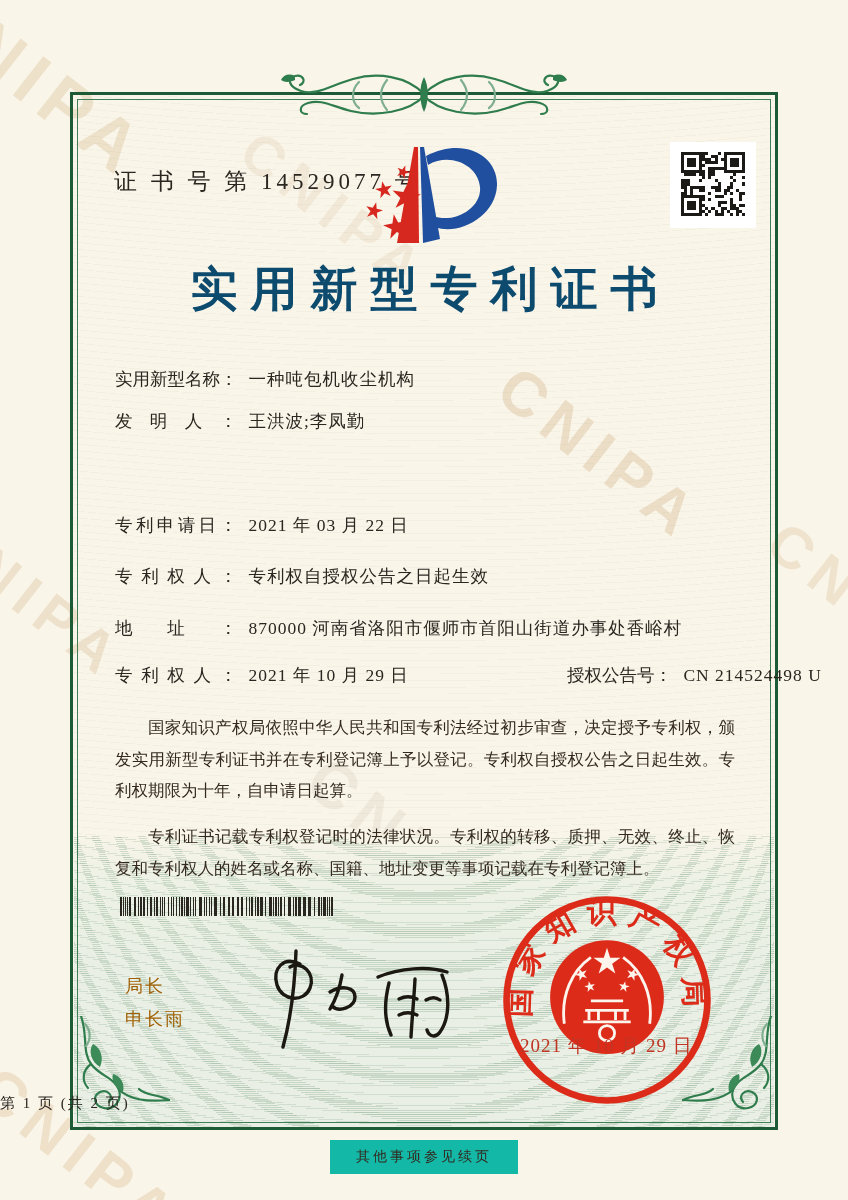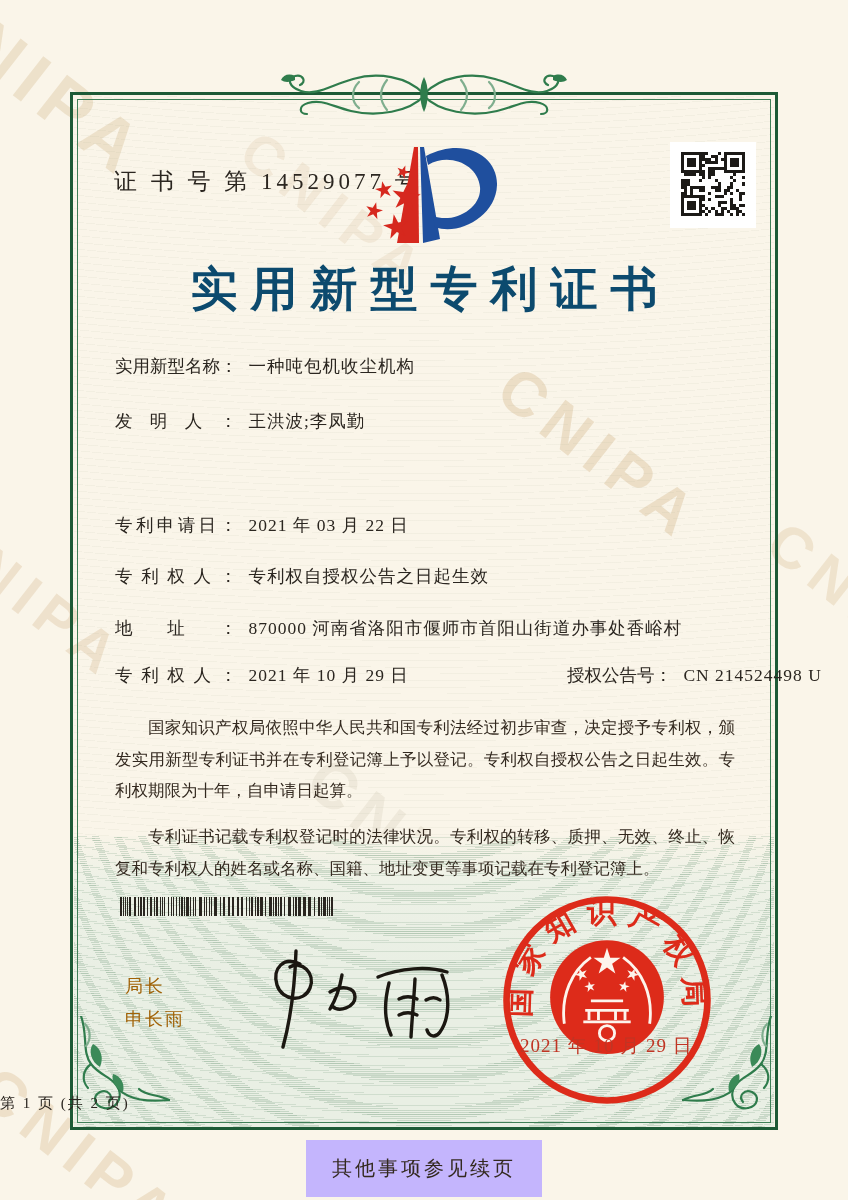--- a/index.html
+++ b/index.html
@@ -38,21 +38,21 @@
 
   .body-text{position:absolute;left:101px;top:698px;width:648px;font-size:16.5px;
       line-height:1.92;color:#33291f;text-align:justify;}
   .body-text p{margin:14px;text-indent:2em;}
 
   .signer{position:absolute;left:125px;font-size:18px;color:#a16207;letter-spacing:2px;}
 
   .page-num{position:absolute;left:0;top:1094px;width:100%;text-align:left;font-size:15px;color:#2b2620;letter-spacing:2px;}
 
   .note-box{position:absolute;left:50%;top:1140px;transform:translateX(-50%);
-      background:#c4b5fd;padding:15px 26px;font-size:20px;color:#33291f;letter-spacing:3px;}
+      background:#14b8a6;padding:8px 26px;font-size:14px;color:#33291f;letter-spacing:3px;}
 
   .qr-box{position:absolute;left:670px;top:142px;width:86px;height:86px;background:#ffffff;}
   .qr-box svg{position:absolute;left:11px;top:10px;}
 
   .barcode{position:absolute;left:120px;top:897px;}
 
   .seal{position:absolute;left:498px;top:891px;width:218px;height:218px;}
   .seal-date{position:absolute;left:520px;top:1033px;width:200px;font-size:19px;
       color:#c03524;letter-spacing:1px;white-space:nowrap;}
 
@@ -278,21 +278,21 @@
         <rect x="15" y="1" width="5" height="5" fill="#ffffff"></rect>
         <rect x="16" y="2" width="3" height="3" fill="#1c1a17"></rect>
         <rect x="0" y="14" width="7" height="7" fill="#1c1a17"></rect>
         <rect x="1" y="15" width="5" height="5" fill="#ffffff"></rect>
         <rect x="2" y="16" width="3" height="3" fill="#1c1a17"></rect>
       </svg>
   </div>
 
   <div class="title">实用新型专利证书</div>
 
-  <div class="field-row" style="top:354px">
+  <div class="field-row" style="top:367px">
     <span class="field-label">实用新型名称：</span>
     <span class="field-value">一种吨包机收尘机构</span>
   </div>
   <div class="field-row" style="top:409px">
     <span class="field-label">发明人：</span>
     <span class="field-value">王洪波;李凤勤</span>
   </div>
   <div class="field-row" style="top:513px">
     <span class="field-label">专利申请日：</span>
     <span class="field-value">2021 年 03 月 22 日</span>

